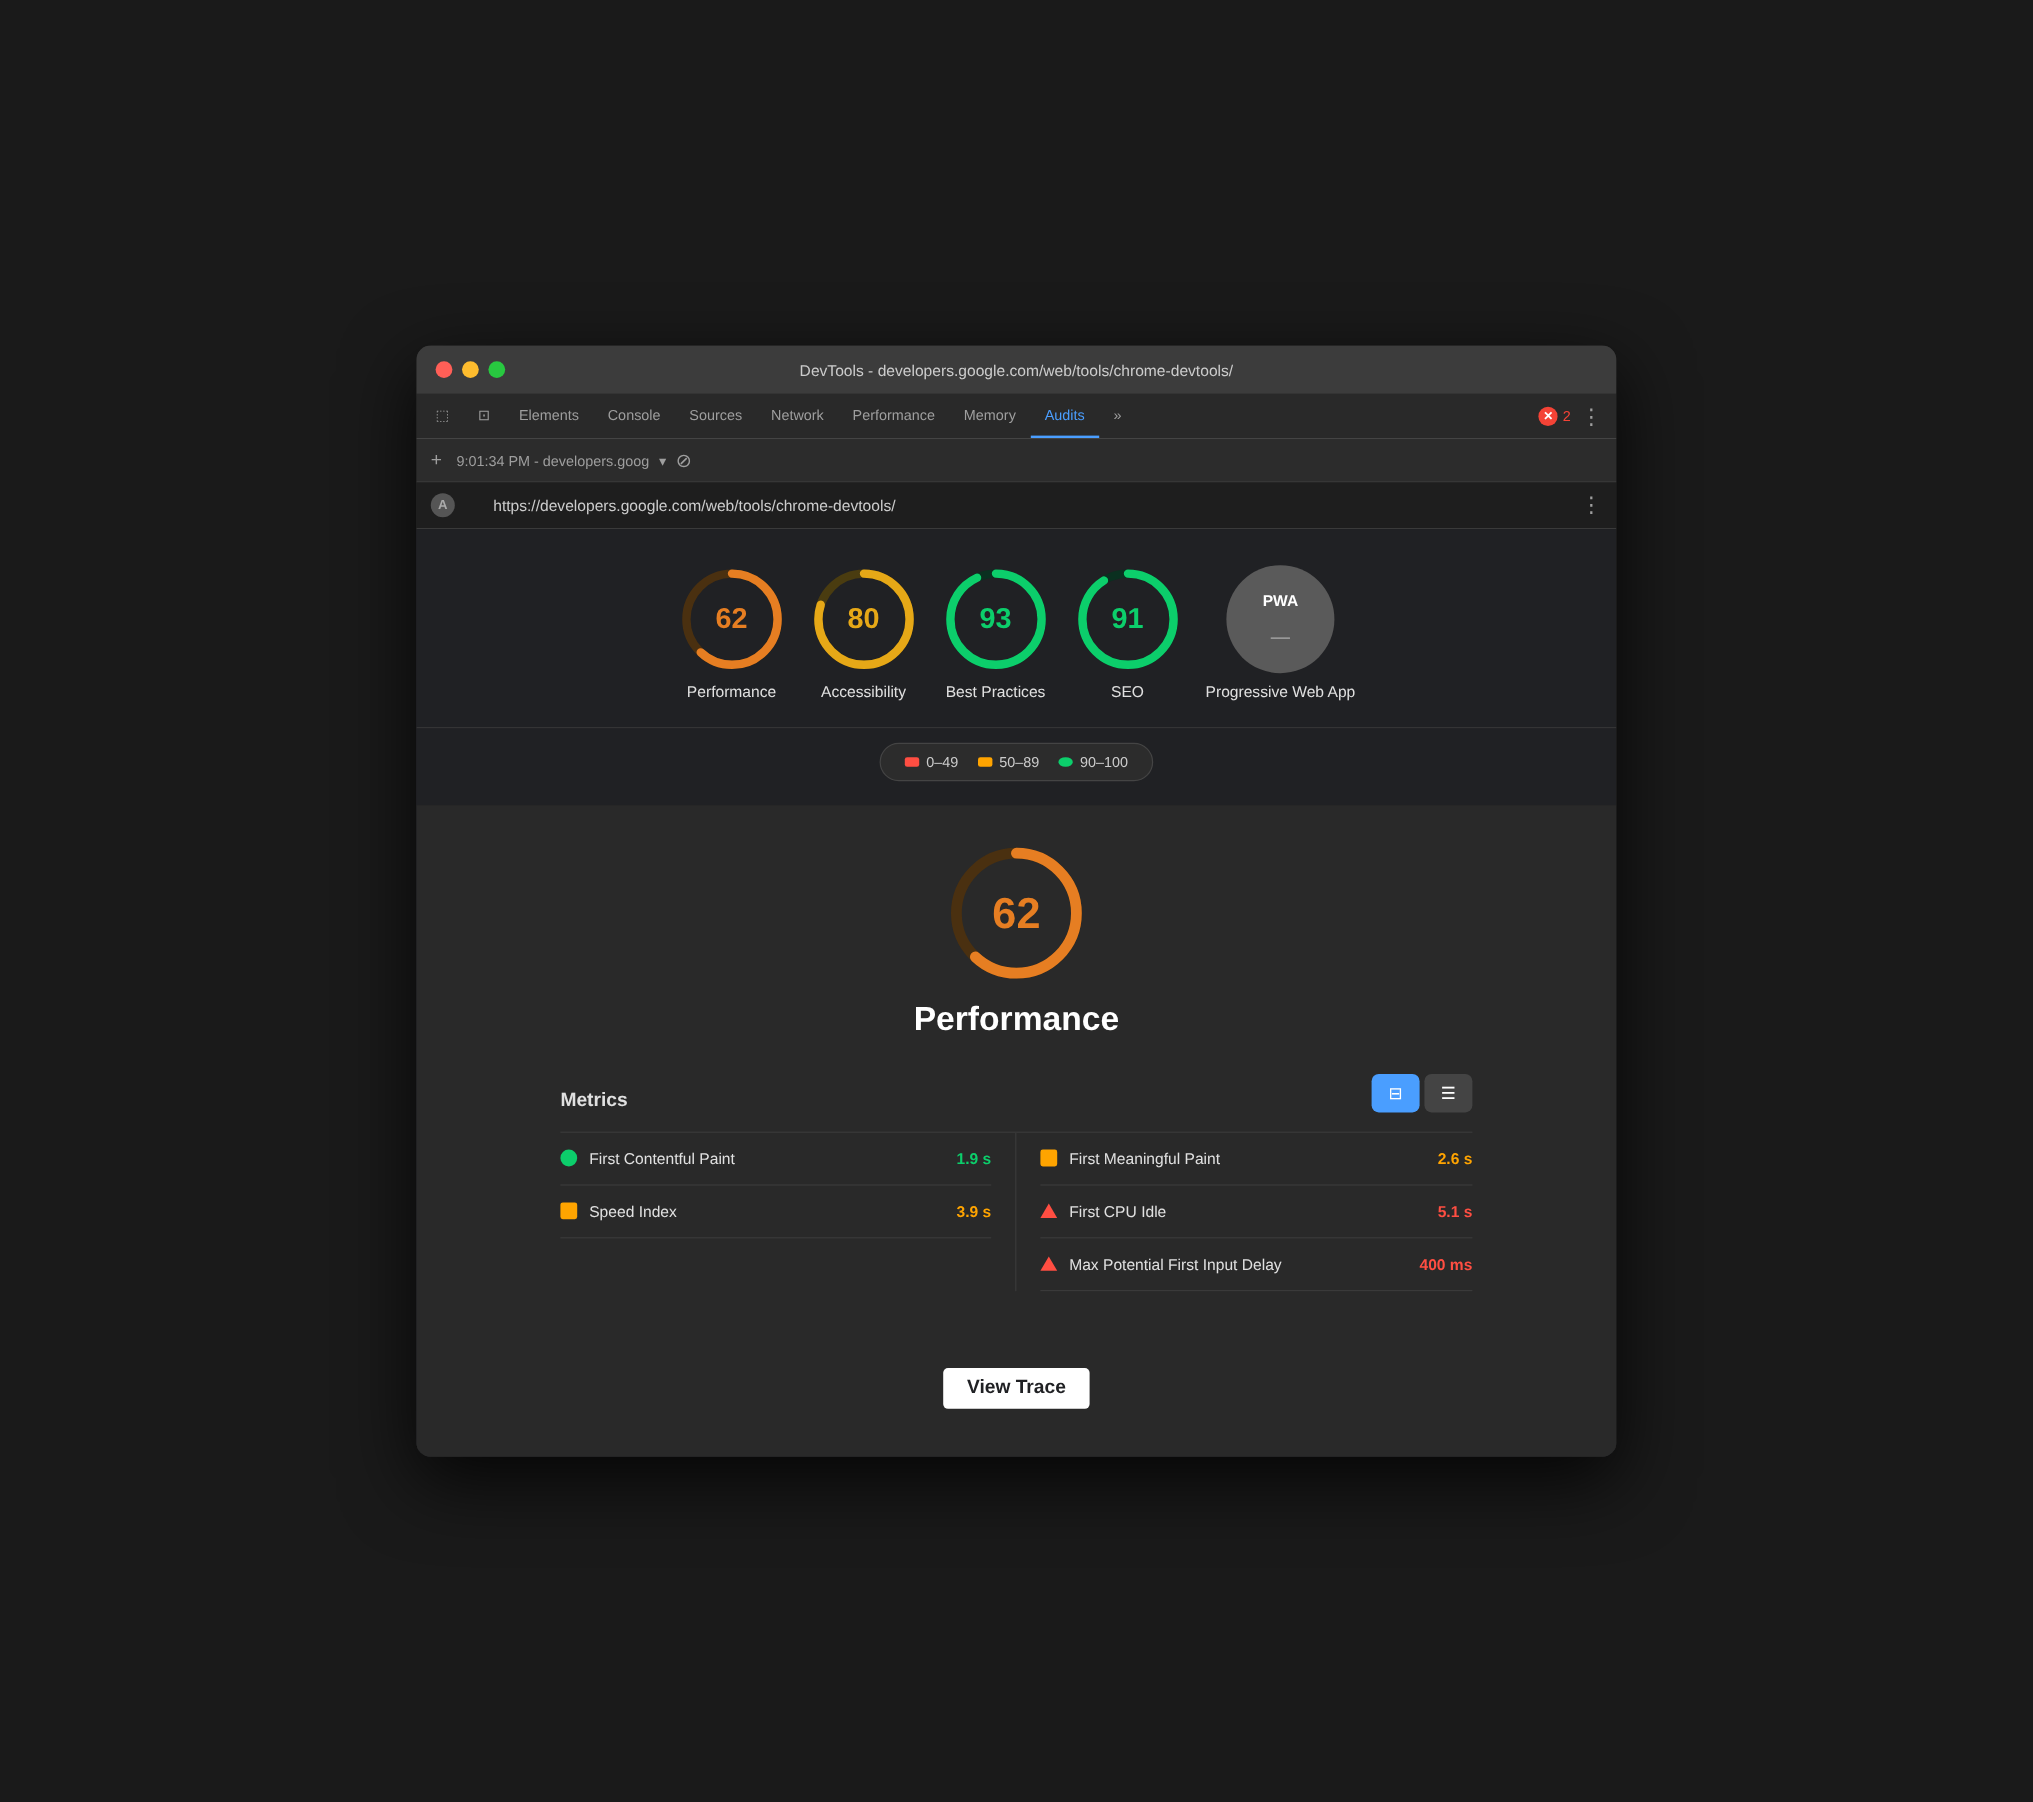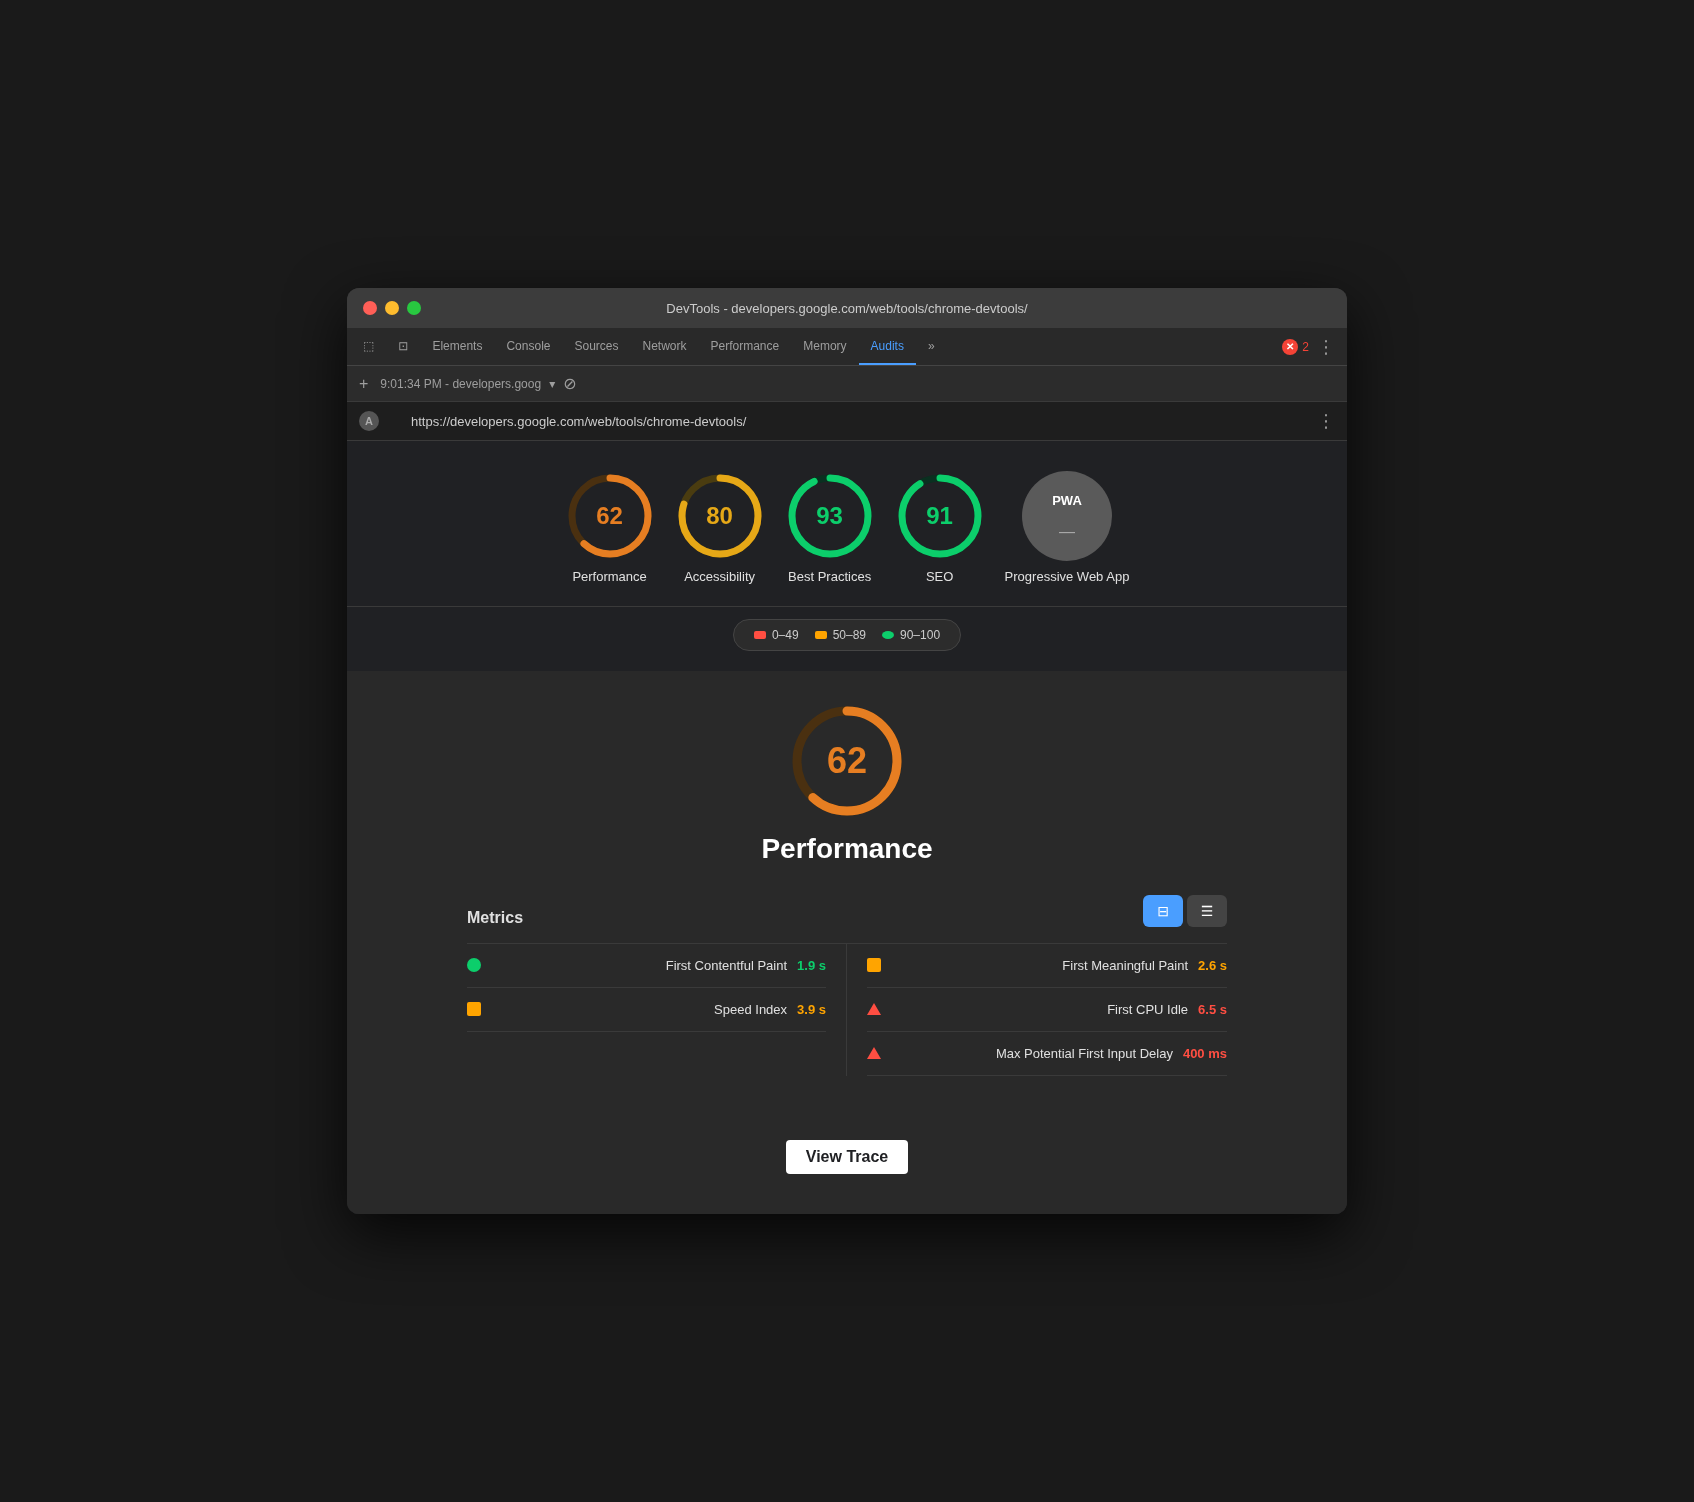--- a/index.html
+++ b/index.html
@@ -359,21 +359,20 @@
       background: transparent;
       border-left: 7px solid transparent;
       border-right: 7px solid transparent;
       border-bottom: 12px solid #ff4e42;
       border-radius: 0;
     }
     .metric-name {
       color: #e0e0e0;
       font-size: 13px;
       flex: 1;
-      text-align: right;
     }
     .metric-value {
       font-size: 13px;
       font-weight: 600;
     }
     .metric-value.green { color: #0cce6b; }
     .metric-value.orange { color: #ffa400; }
     .metric-value.red { color: #ff4e42; }
     .metrics-left { padding-right: 20px; border-right: 1px solid #3a3a3a; }
     .metrics-right { padding-left: 20px; }
@@ -580,21 +579,21 @@
 
           <div class="metrics-right">
             <div class="metric-row">
               <div class="metric-icon orange"></div>
               <span class="metric-name">First Meaningful Paint</span>
               <span class="metric-value orange">2.6 s</span>
             </div>
             <div class="metric-row">
               <div class="metric-icon red"></div>
               <span class="metric-name">First CPU Idle</span>
-              <span class="metric-value red">6.5 s</span>
+              <span class="metric-value red">5.1 s</span>
             </div>
             <div class="metric-row">
               <div class="metric-icon red"></div>
               <span class="metric-name">Max Potential First Input Delay</span>
               <span class="metric-value red">400 ms</span>
             </div>
           </div>
         </div>
       </div>
 

